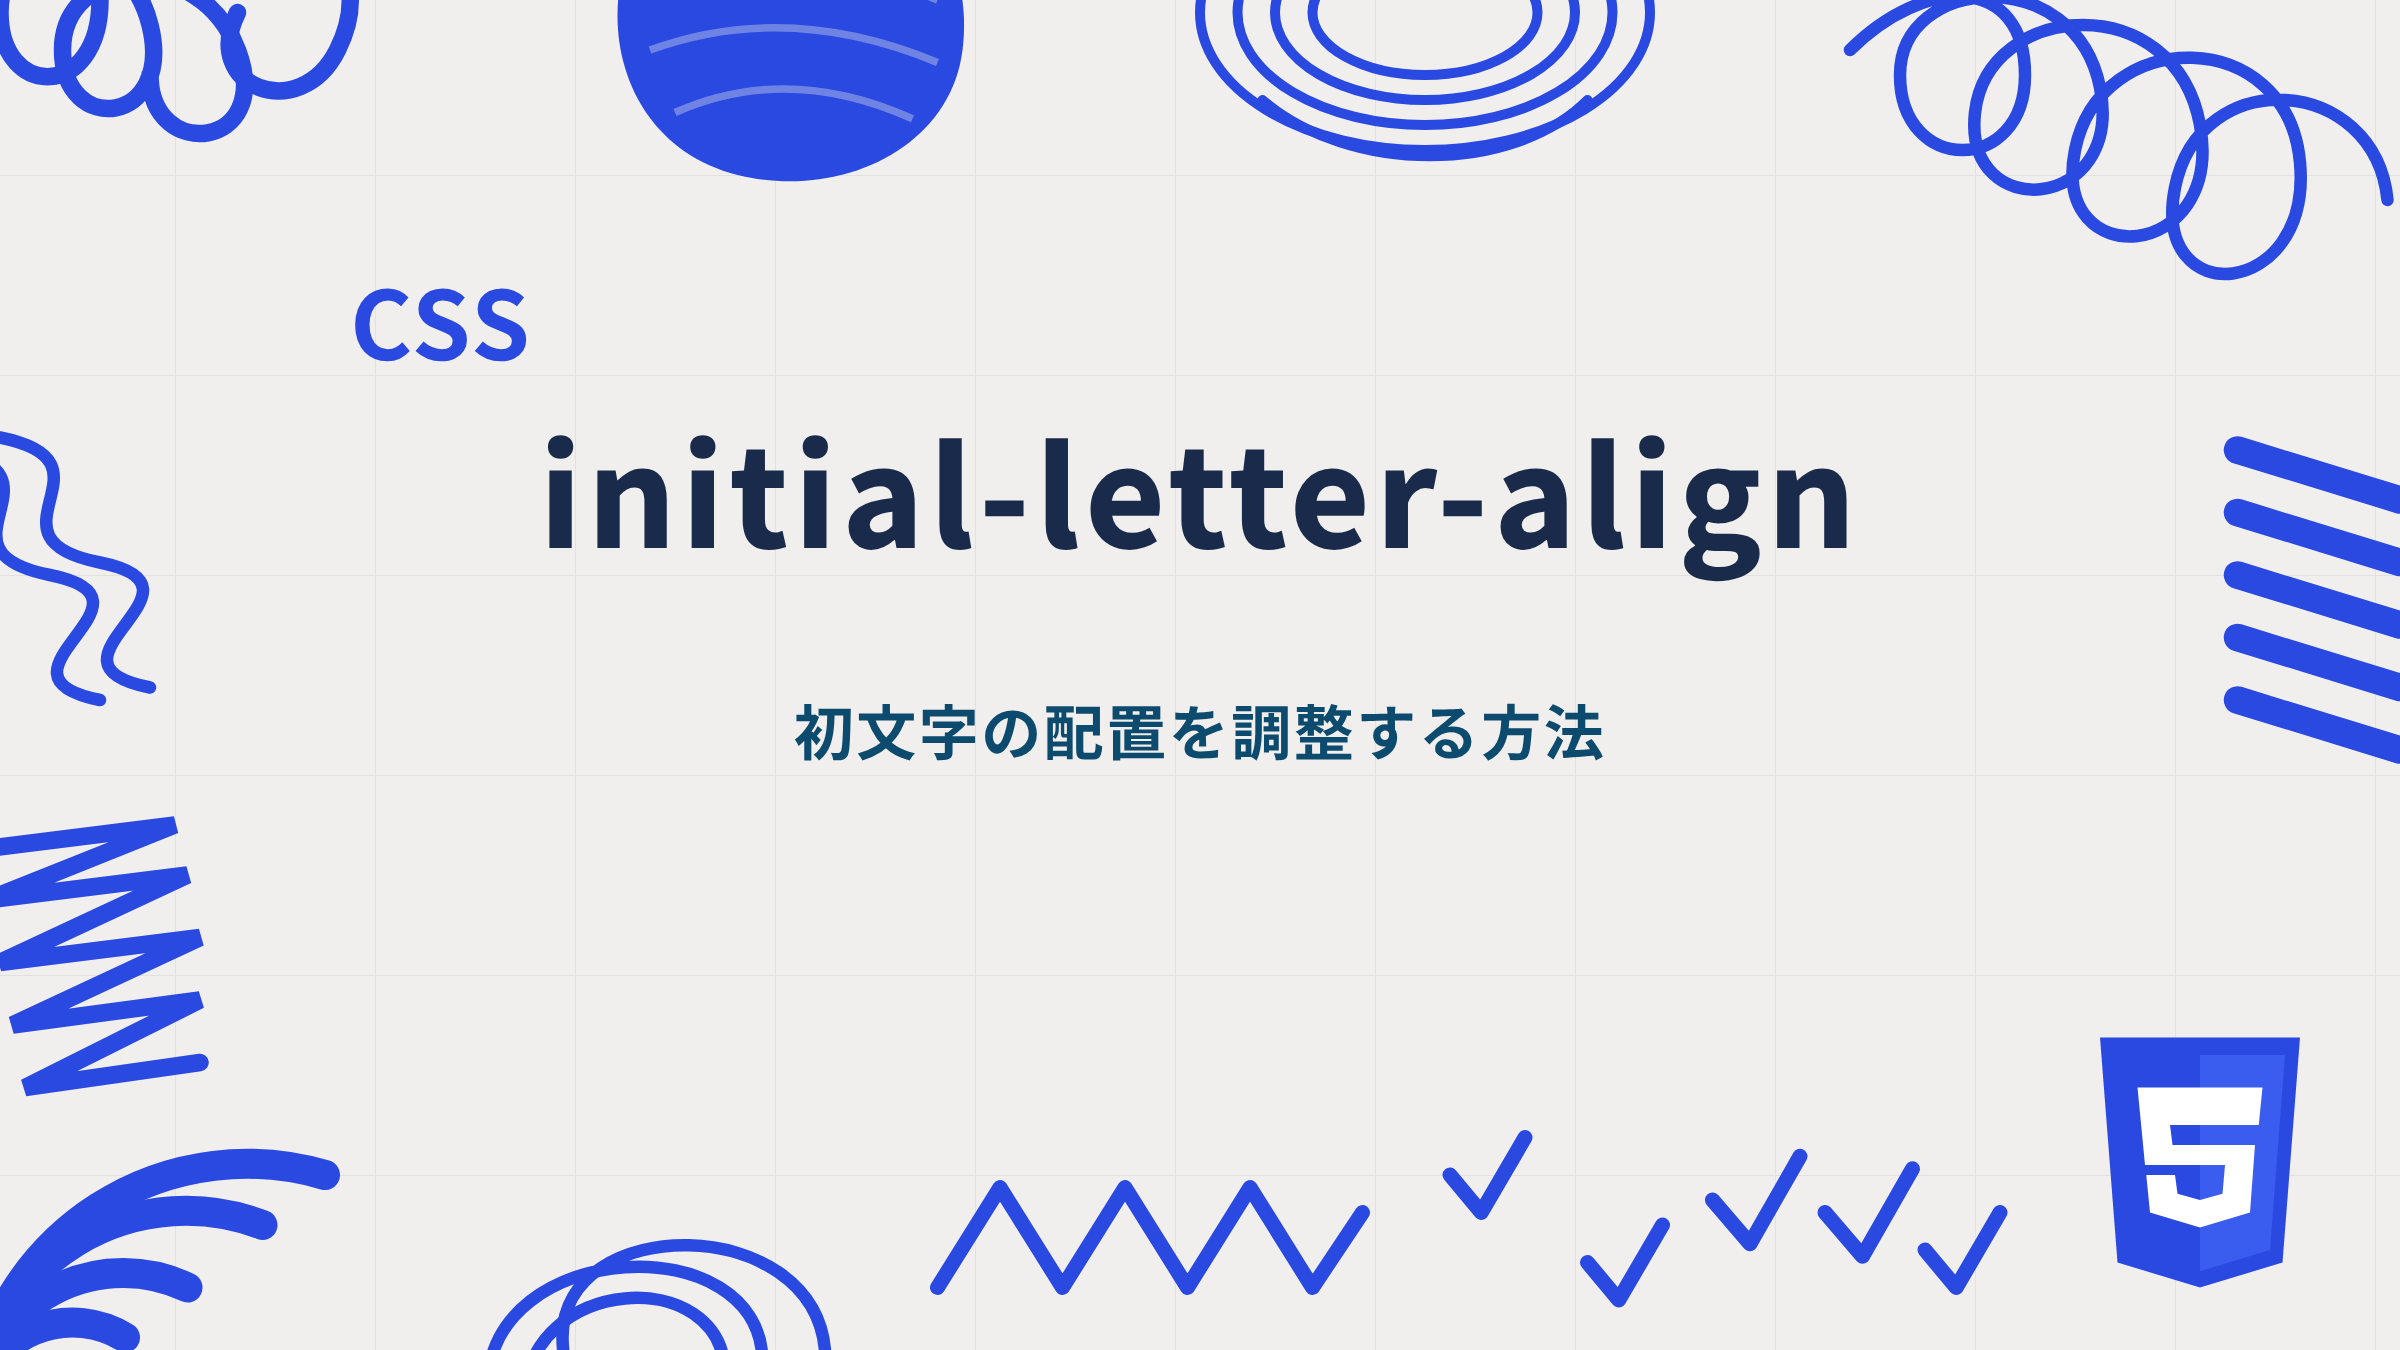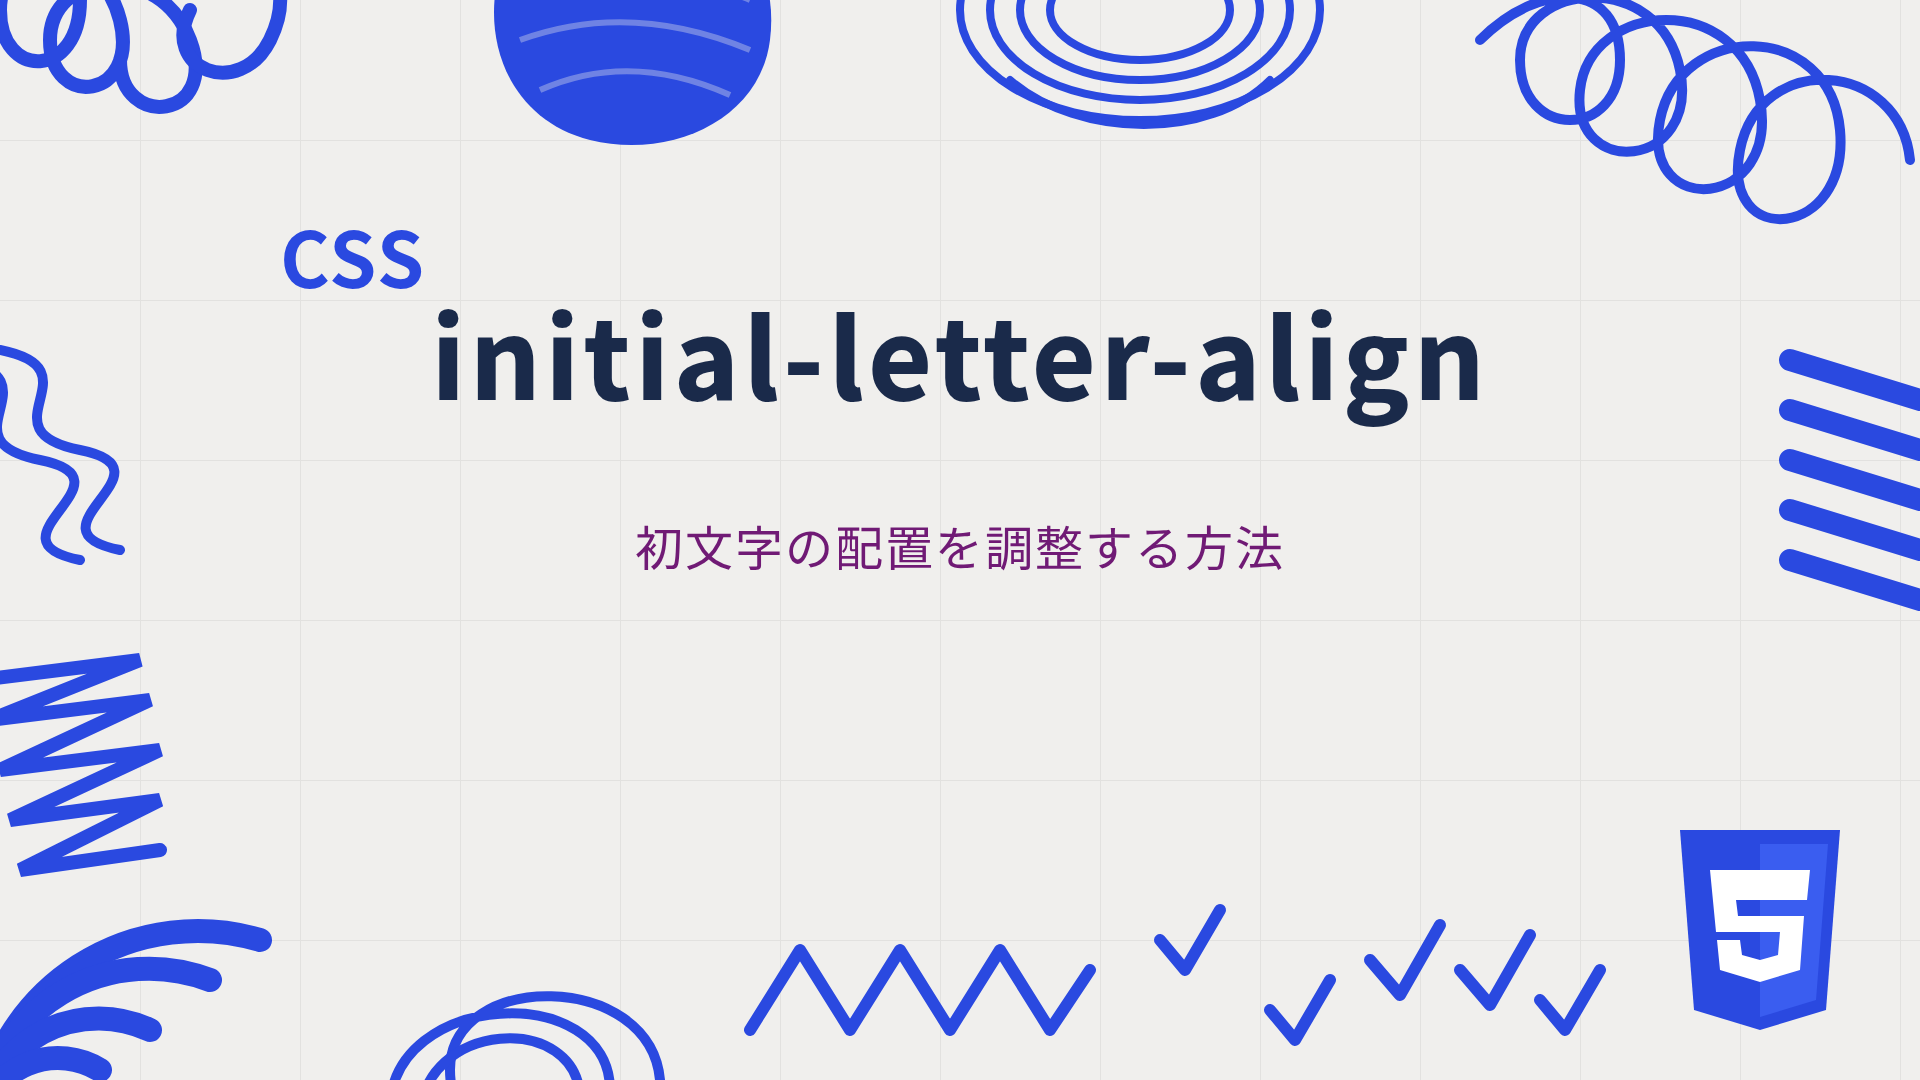--- a/index.html
+++ b/index.html
@@ -32,32 +32,32 @@
 .label {
   font-size: 76px;
   font-weight: 700;
   color: #2a49e0;
   letter-spacing: 2px;
   position: absolute;
   left: 280px;
   top: 0;
 }
 .title {
-  margin-top: 64px;
+  margin-top: 102px;
   font-size: 110px;
   font-weight: 800;
   color: #1a2a4a;
   line-height: 1.6;
   letter-spacing: 4px;
 }
 .subtitle {
   margin-top: 70px;
   font-size: 48px;
-  font-weight: 400;
-  color: #701a75;
+  font-weight: 700;
+  color: #0c4a6e;
   letter-spacing: 2px;
 }
 .doodle { position: absolute; z-index: 3; }
 .css3-logo { position: absolute; right: 60px; bottom: 40px; z-index: 6; }
 svg { display: block; }
 </style>
 </head>
 <body>
 
 <div class="grid"></div>

